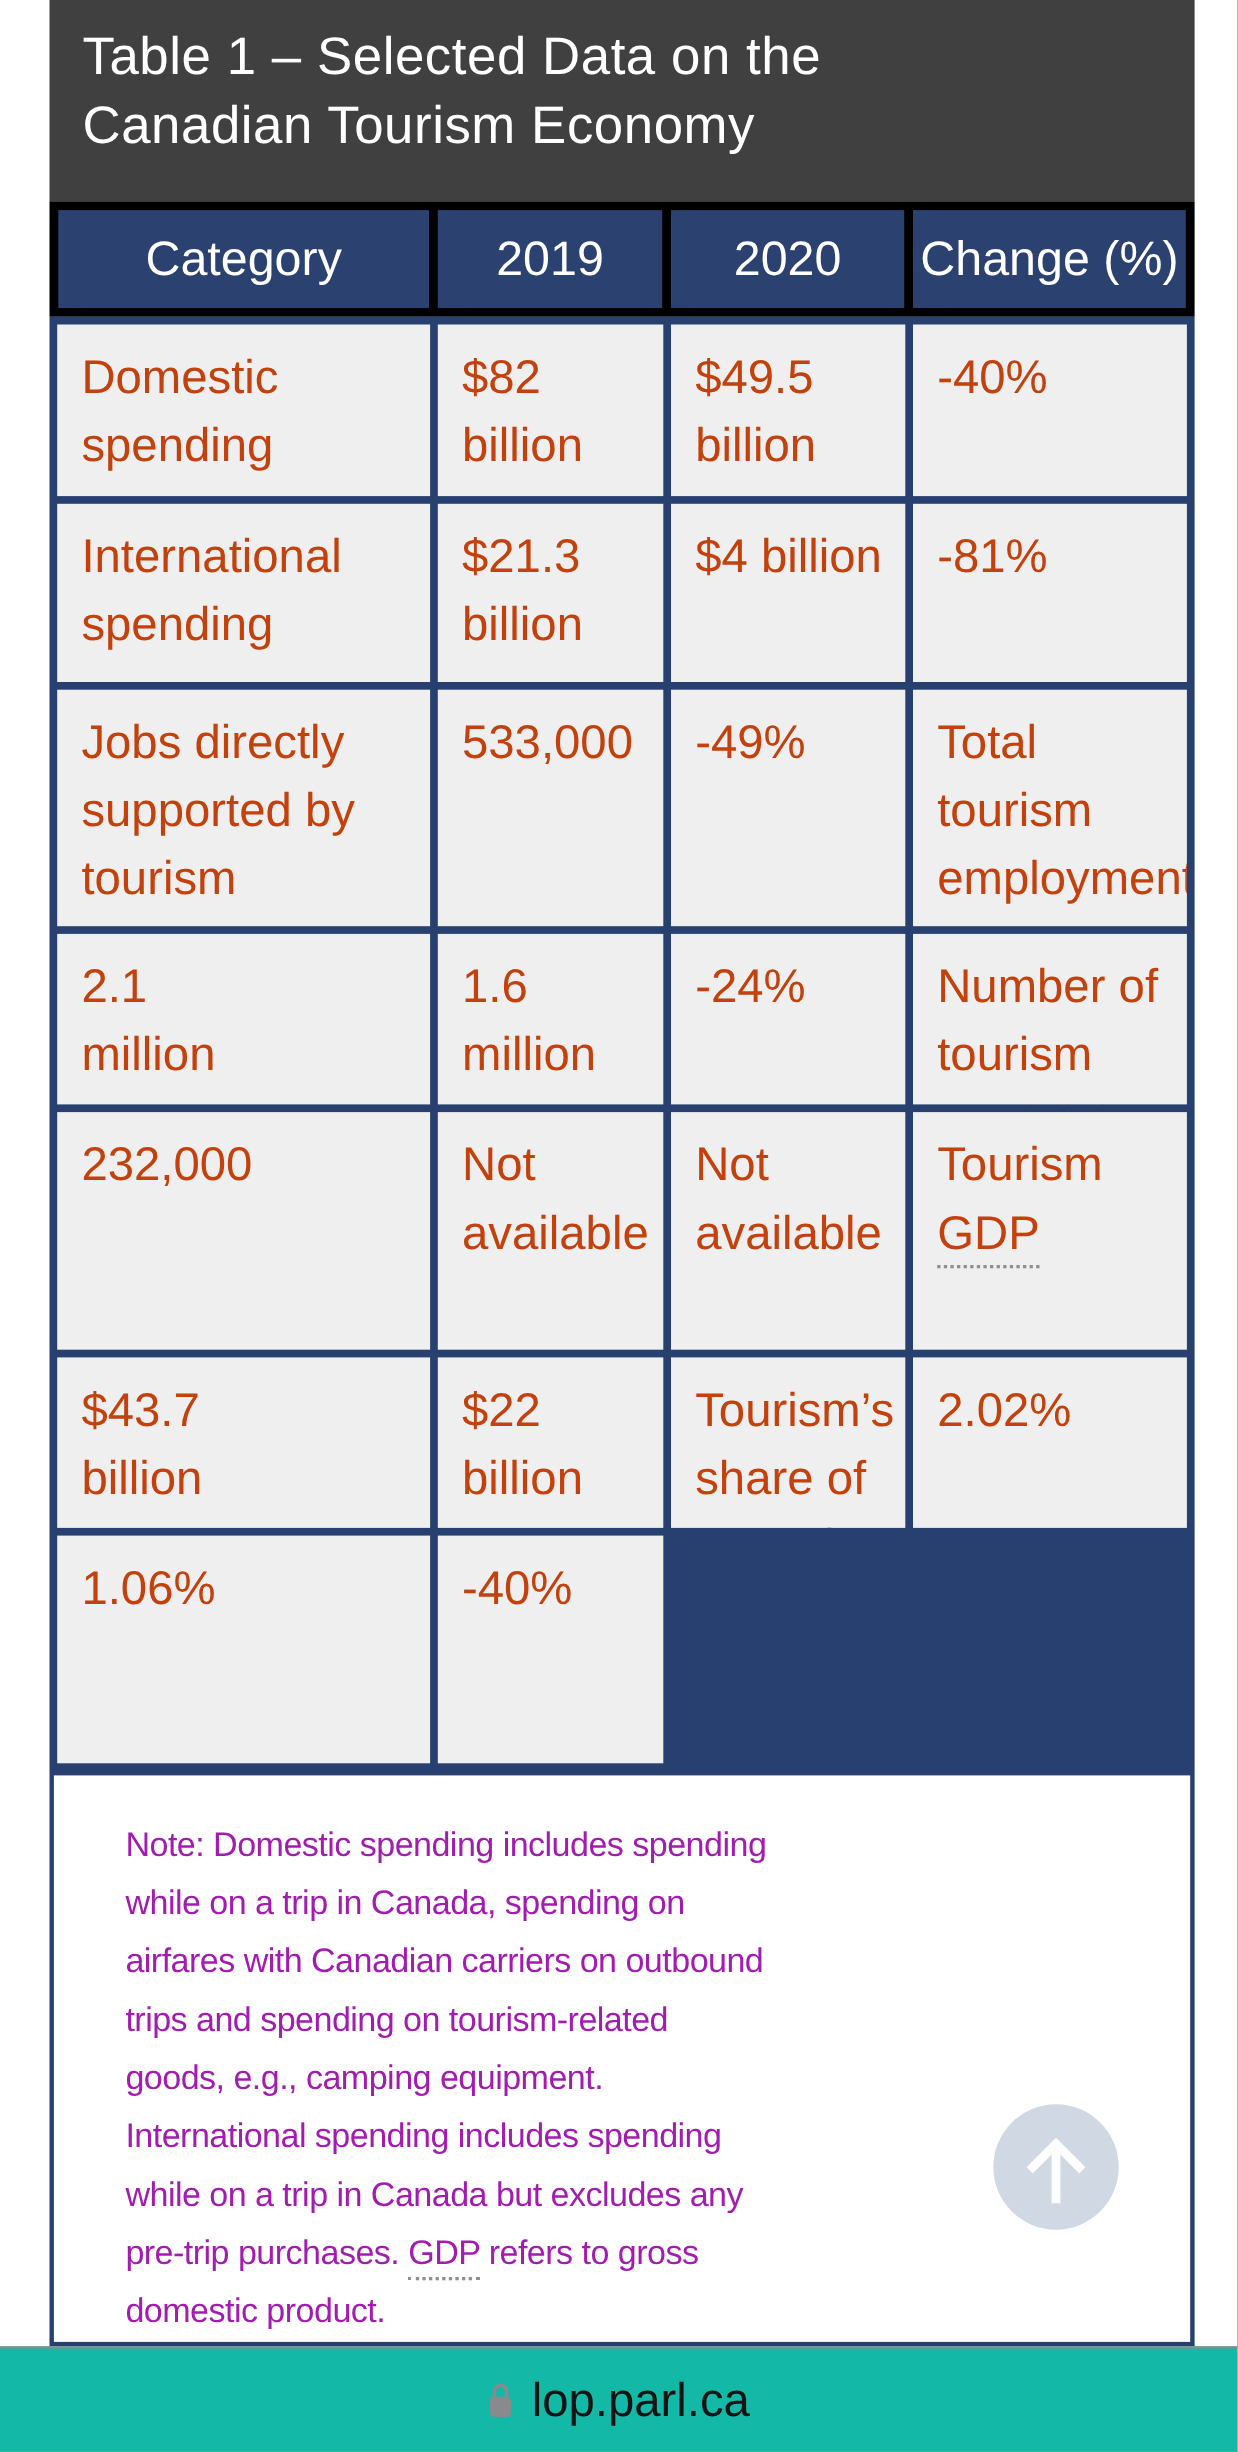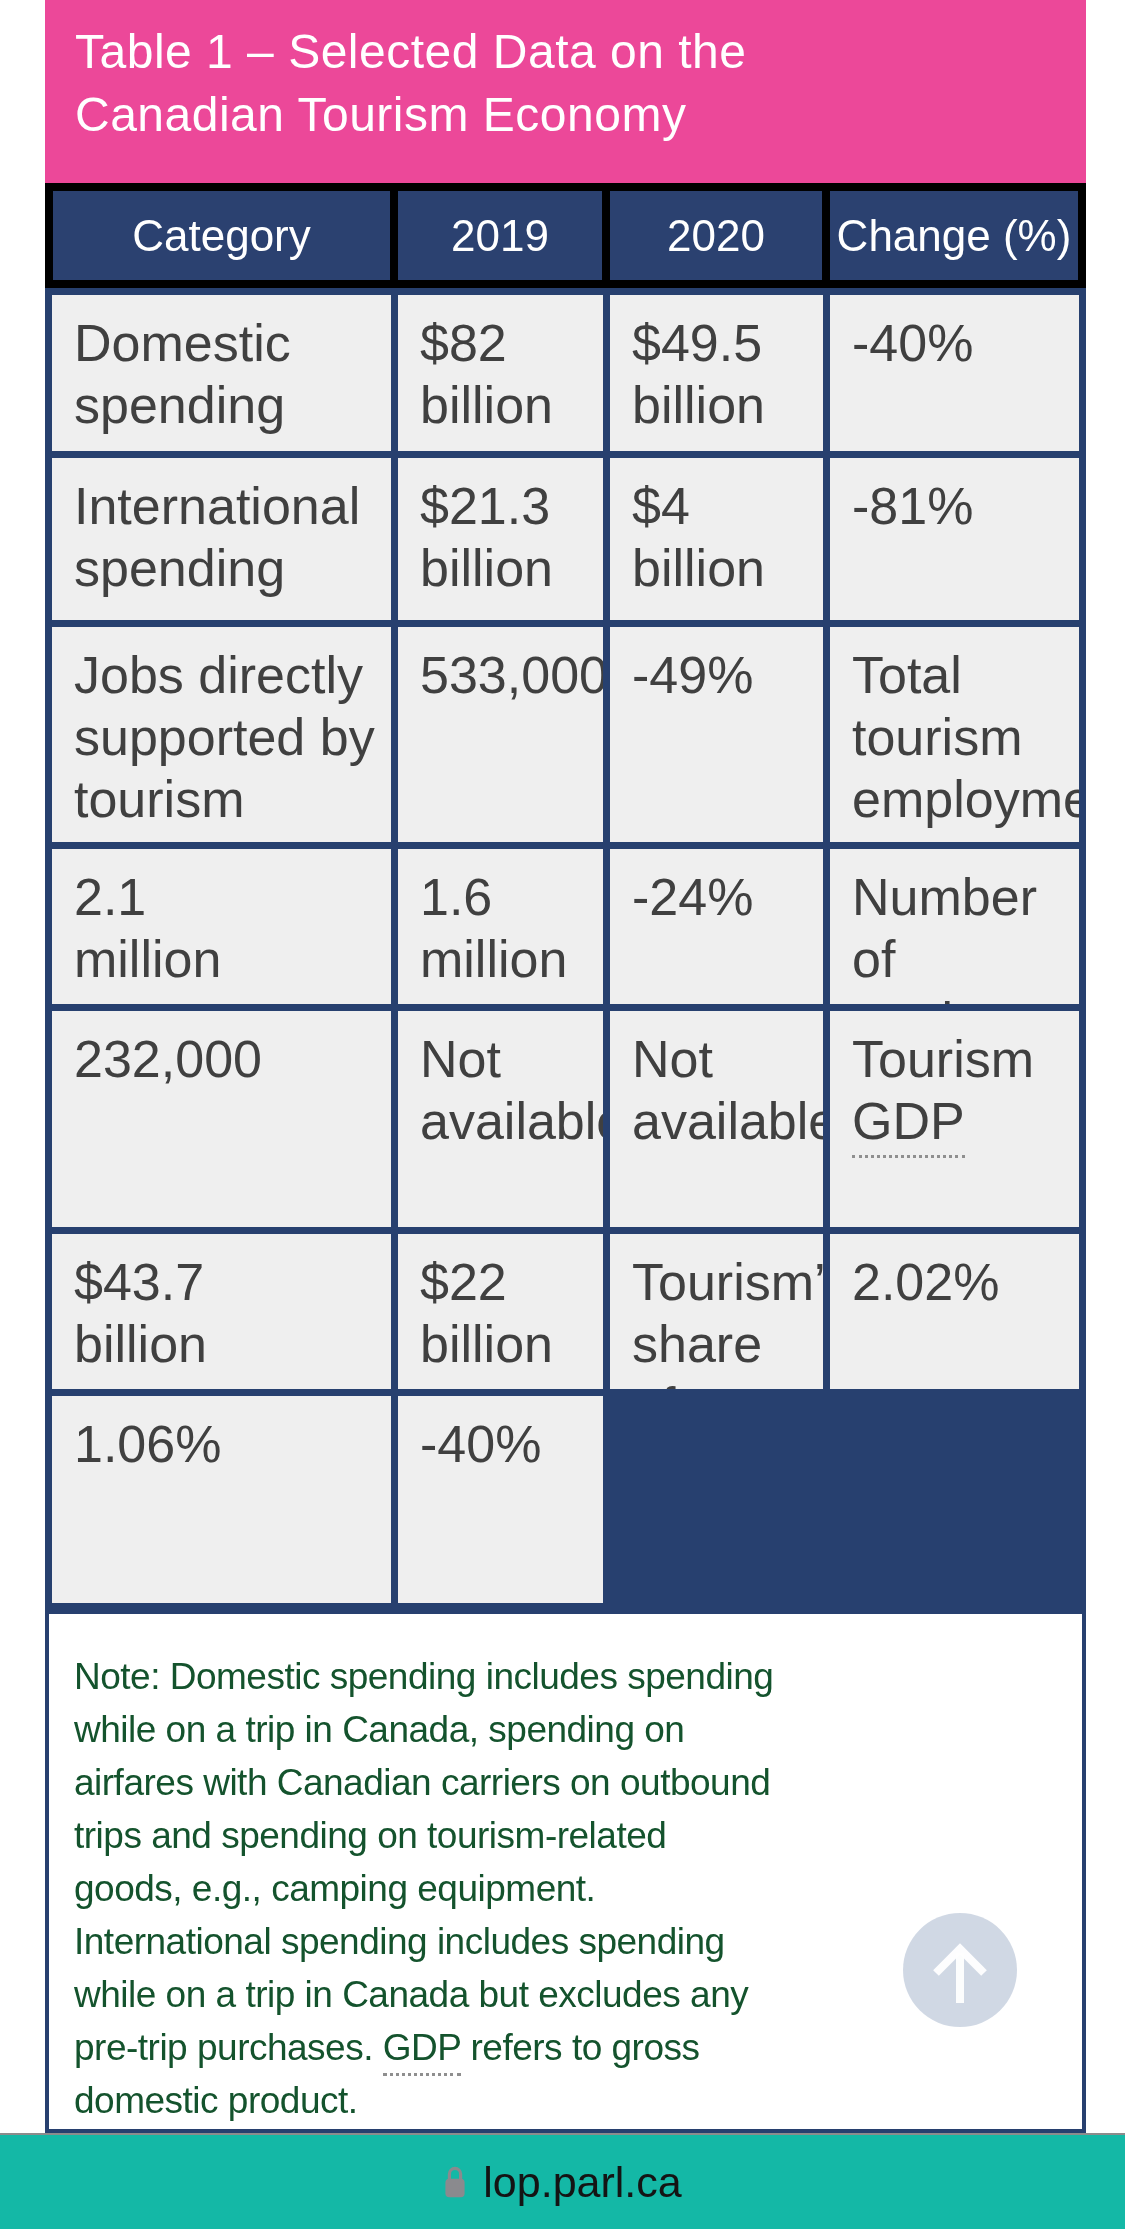--- a/index.html
+++ b/index.html
@@ -5,21 +5,21 @@
   html,body { margin:0; padding:0; }
   .page {
     position:relative; width:1125px; height:2229px;
     background:#ffffff; overflow:hidden;
     font-family:"Liberation Sans", sans-serif;
   }
 
   
   .banner {
     position:absolute; left:45px; top:0; width:1041px; height:183px;
-    background:#ec4899; box-sizing:border-box; color:#ffffff;
+    background:#404040; box-sizing:border-box; color:#ffffff;
   }
   .banner-title {
     padding:20px 10px 0 30px; font-size:48px; line-height:63px;
     white-space:pre-line; letter-spacing:0.5px;
   }
 
   
   .thead {
     position:absolute; left:45px; top:183px; width:1041px; height:105px;
     box-sizing:border-box; background:#000000;
@@ -34,35 +34,35 @@
   
   .tbody {
     position:absolute; left:45px; top:288px; width:1041px; height:1322px;
     box-sizing:border-box; background:#27406f;
     display:grid;
     grid-template-columns:339px 205px 213px 249px;
     grid-template-rows:156px 162px 215px 155px 216px 155px 207px;
     gap:7px; padding:7px;
   }
   .td {
-    background:#efefef; color:#404040; font-size:52px; line-height:62px;
+    background:#efefef; color:#c2410c; font-size:43px; line-height:62px;
     padding:17px 4px 0 22px; box-sizing:border-box;
     white-space:pre-line; overflow:hidden;
   }
 
   .abbr { border-bottom:3px dotted #8f8f8f; padding-bottom:5px; }
 
   
   .note-box {
     position:absolute; left:45px; top:1610px; width:1041px; height:523px;
     box-sizing:border-box; background:#ffffff; border:4px solid #27406f;
   }
   .note-text {
-    margin:36px 14px 0 25px; color:#14532d; font-weight:300;
-    font-size:37px; line-height:53px; white-space:pre-line;
+    margin:36px 14px 0 65px; color:#a21caf; font-weight:300;
+    font-size:31px; line-height:53px; white-space:pre-line;
     letter-spacing:-0.5px;
   }
 
   
   .scroll-top {
     position:absolute; left:903px; top:1913px; width:114px; height:114px;
     border-radius:50%; background:rgba(170,184,206,0.55);
     display:flex; align-items:center; justify-content:center;
   }
 

